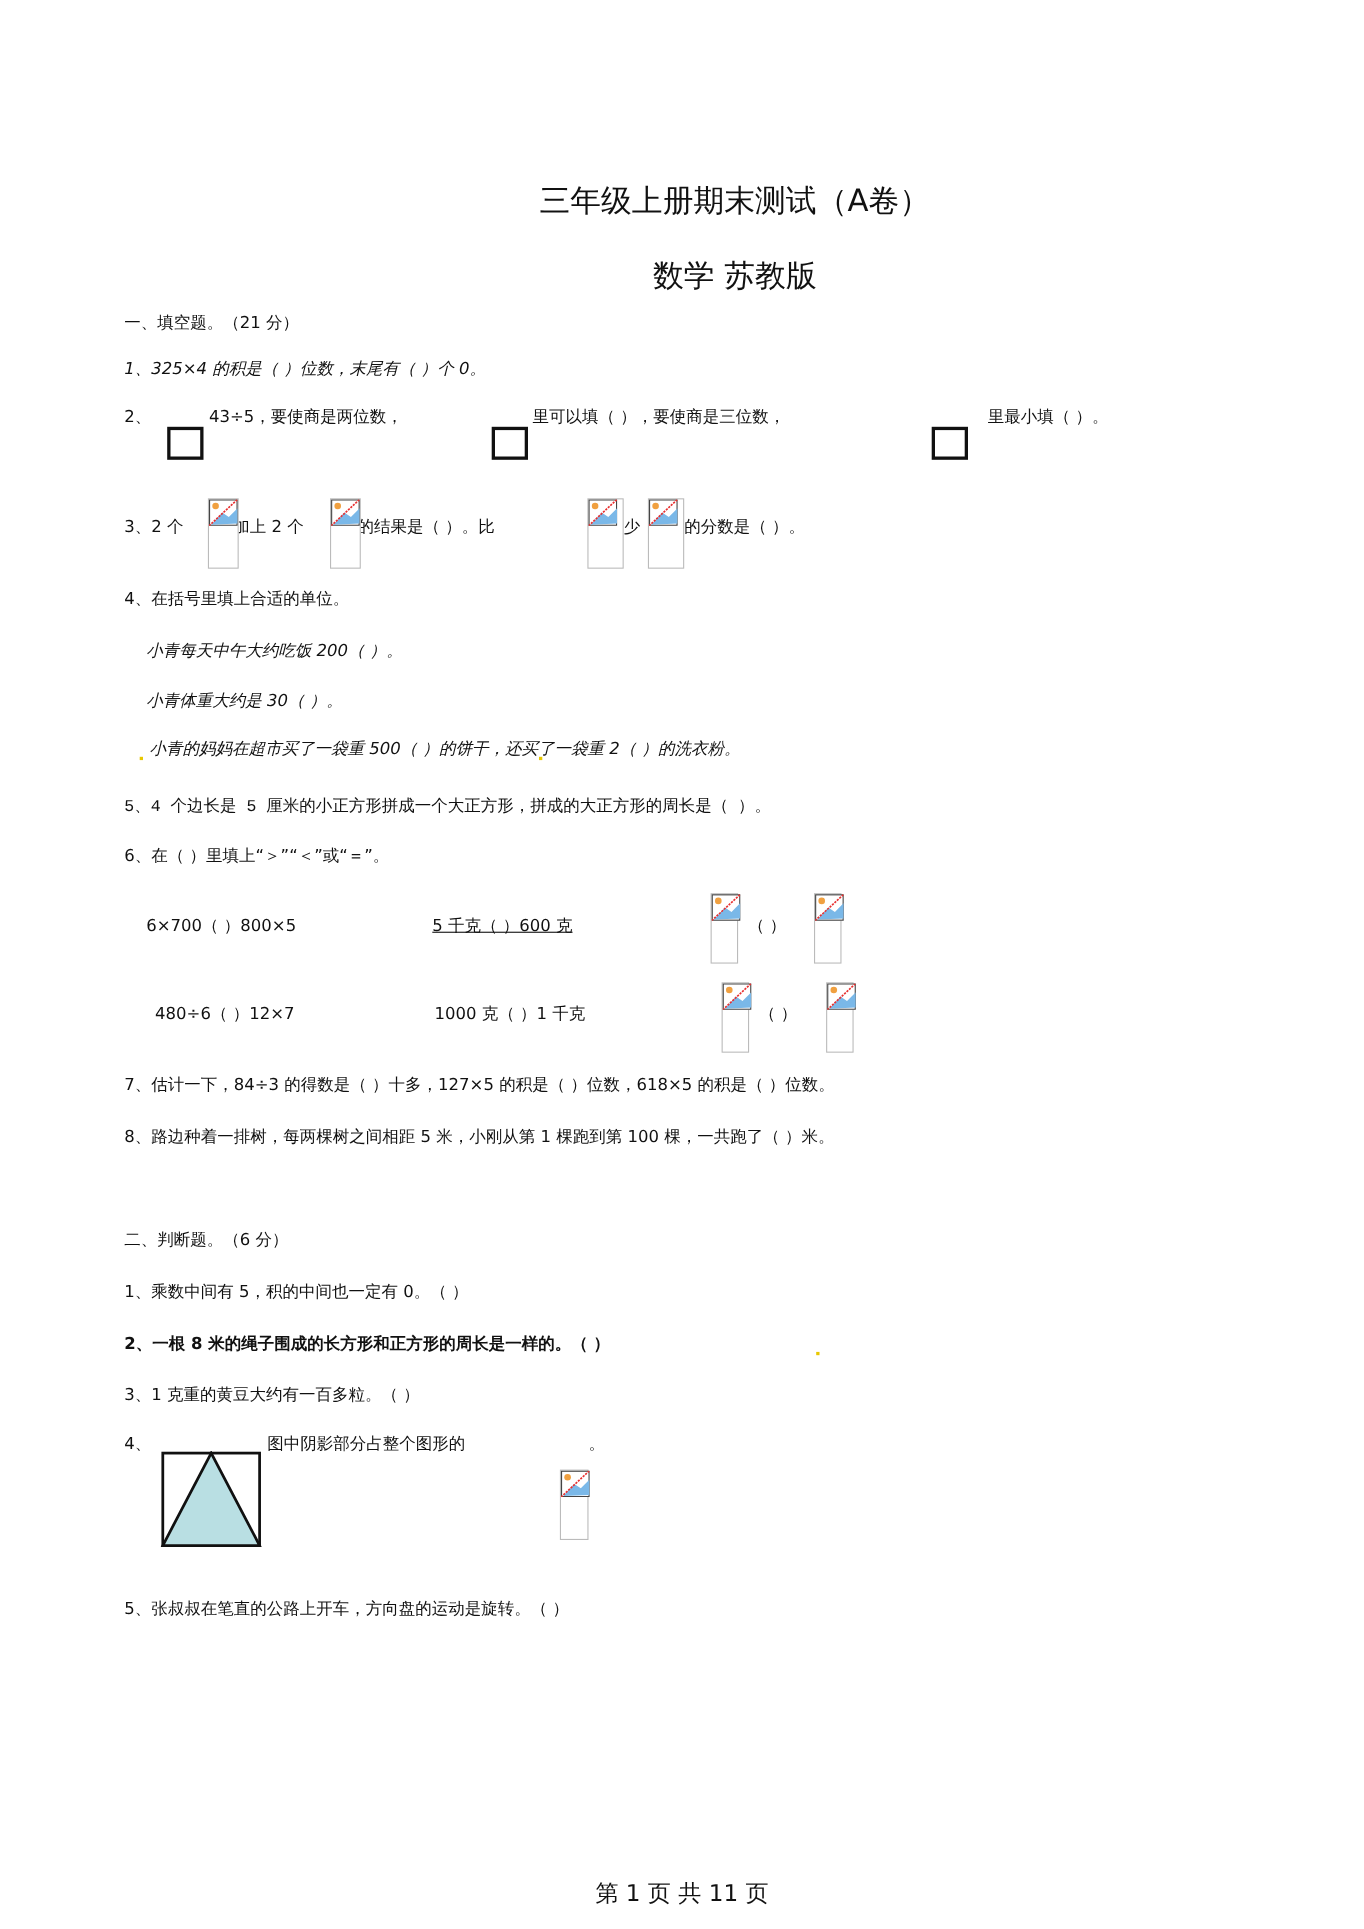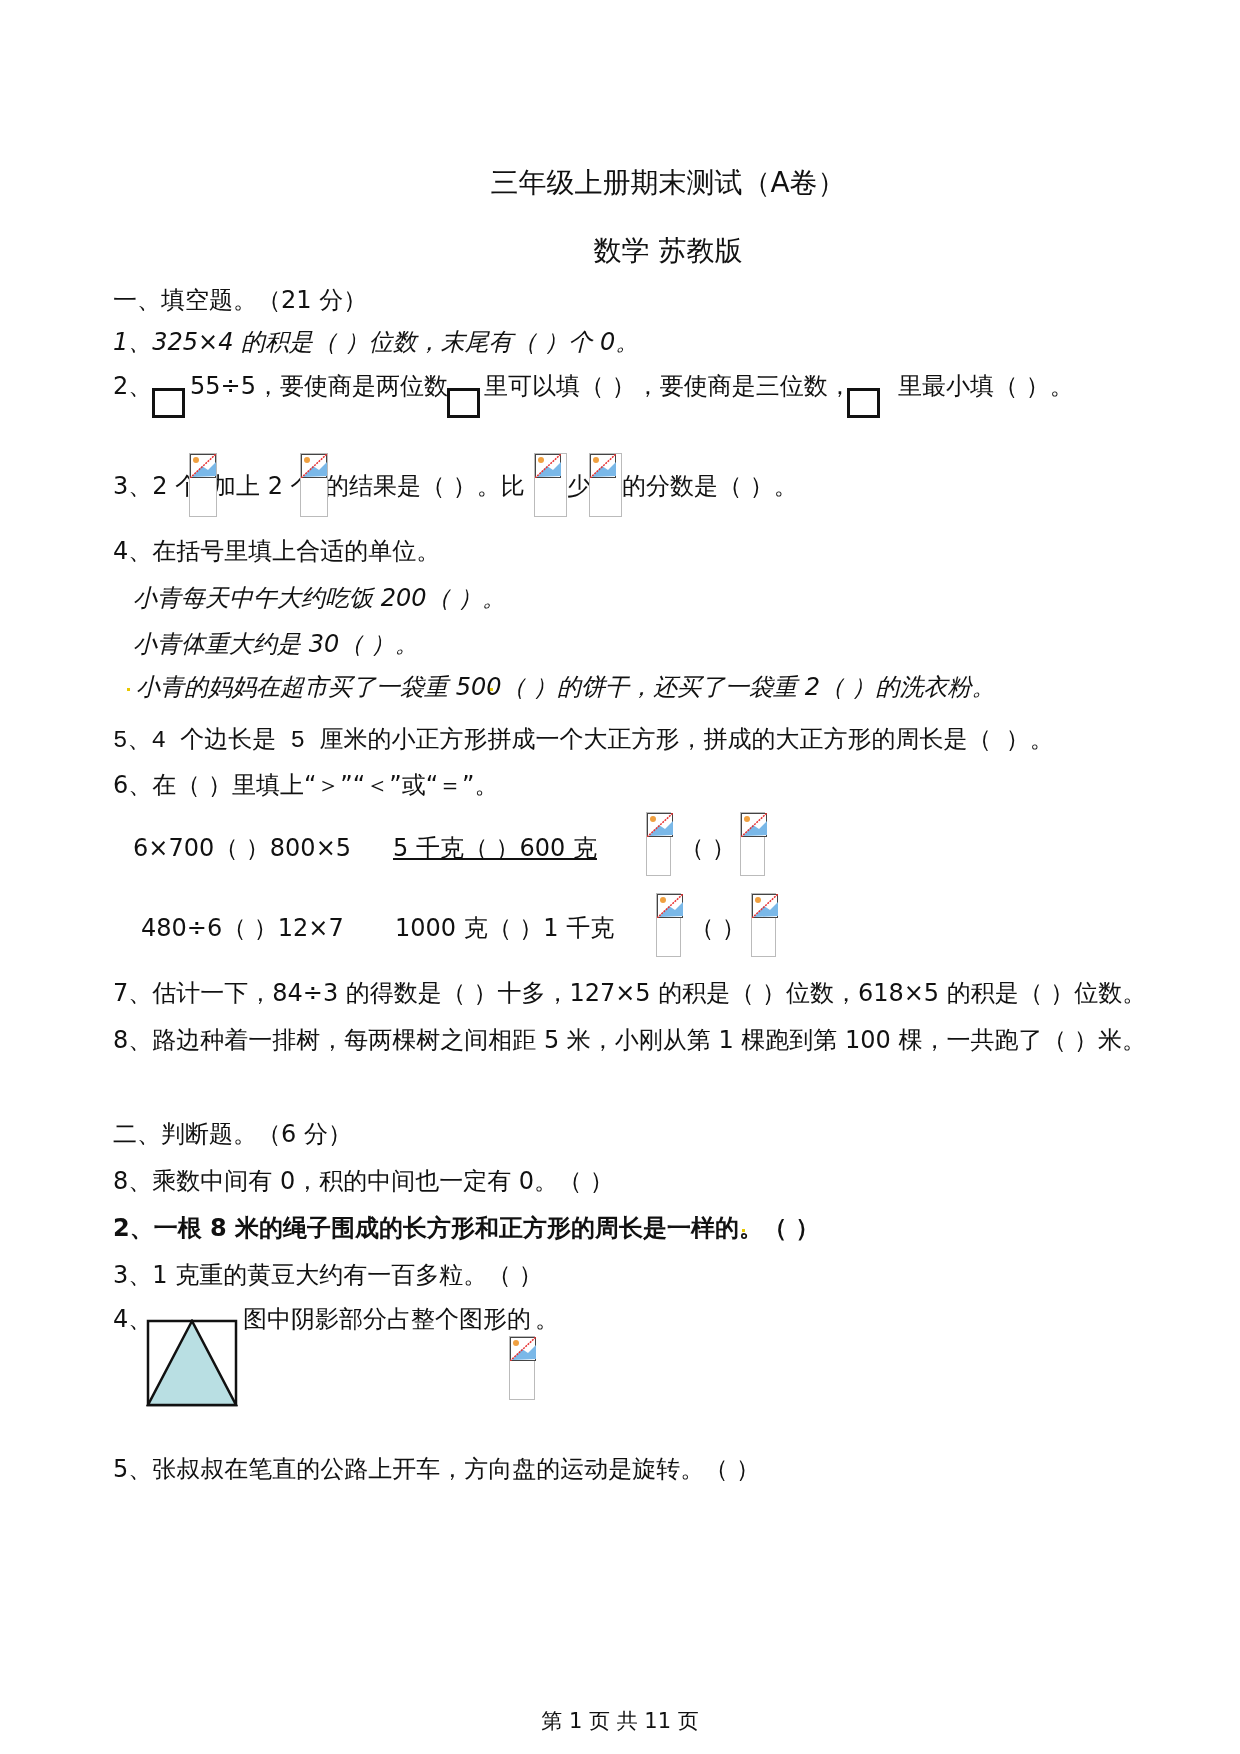--- a/index.html
+++ b/index.html
@@ -1,39 +1,39 @@
 <!DOCTYPE html>
 <html><head>
 <meta charset="utf-8">
 <style>
   html, body { margin:0; padding:0; background:#ffffff; }
   body { width:1240px; height:1754px; position:relative; overflow:hidden;
          font-family:"DejaVu Sans", "Liberation Sans", sans-serif; color:#111; }
   .abs { position:absolute; white-space:nowrap; }
   .title { font-size:28px; left:0; width:1240px; text-align:center;margin-left:48px; }
-  .line { font-size:24px; left:113px; }
+  .line { font-size:15px; left:113px; }
   .ind { left:133px;font-style:italic; }
   .blank-box { position:absolute; width:33px; height:30px; border:3px solid #111; box-sizing:border-box; background:#fff; }
   .broken-img { position:absolute; width:28px; height:64px; border:1px solid #bbb; box-sizing:border-box; background:#fff; }
   .broken-img .pic { position:absolute; left:0; top:0; width:26px; height:24px; }
   .dot { position:absolute; width:3px; height:3px; background:#e8c800; }
   .footer { font-size:21px; left:0; width:1240px; text-align:center; }
 </style>
 </head>
 <body>
 
 <div class="abs title" style="top:164px;">三年级上册期末测试（A卷）</div>
 <div class="abs title" style="top:232px;">数学  苏教版</div>
 
 <div class="abs line" style="top:284px;">一、填空题。（21 分）</div>
 <div class="abs line" style="top:326px;font-style:italic;">1、325×4 的积是（      ）位数，末尾有（     ）个 0。</div>
 
 <div>
   <span class="abs line" style="top:370px;">2、</span>
-  <span class="abs line" style="top:370px; left:190px;">55÷5，要使商是两位数，</span>
+  <span class="abs line" style="top:370px; left:190px;">43÷5，要使商是两位数，</span>
   <span class="abs line" style="top:370px; left:484px;">里可以填（      ），要使商是三位数，</span>
   <span class="abs line" style="top:370px; left:884px;margin-left:14px;">里最小填（      ）。</span>
   <div class="blank-box" style="left:152px; top:388px;"></div>
   <div class="blank-box" style="left:447px; top:388px;"></div>
   <div class="blank-box" style="left:847px; top:388px;"></div>
 </div>
 
 <div>
   <span class="abs line" style="top:470px;">3、2 个</span>
   <span class="abs line" style="top:470px; left:212px;">加上 2 个</span>
@@ -125,21 +125,21 @@
         <circle cx="6" cy="6" r="3" fill="#f0a040"></circle>
         <line x1="0" y1="24" x2="26" y2="0" stroke="#e83030" stroke-width="1.5" stroke-dasharray="2,1"></line>
       </svg>
     </div>
 </div>
 
 <div class="abs line" style="top:977px;">7、估计一下，84÷3 的得数是（   ）十多，127×5 的积是（   ）位数，618×5 的积是（   ）位数。</div>
 <div class="abs line" style="top:1024px;">8、路边种着一排树，每两棵树之间相距 5 米，小刚从第 1 棵跑到第 100 棵，一共跑了（      ）米。</div>
 
 <div class="abs line" style="top:1118px;">二、判断题。（6 分）</div>
-<div class="abs line" style="top:1165px;">8、乘数中间有 0，积的中间也一定有 0。（      ）</div>
+<div class="abs line" style="top:1165px;">1、乘数中间有 5，积的中间也一定有 0。（      ）</div>
 <div class="abs line" style="top:1212px;font-weight:bold;">2、一根 8 米的绳子围成的长方形和正方形的周长是一样的。（      ）</div>
 <div class="dot" style="left:742px; top:1229px;"></div>
 <div class="abs line" style="top:1259px;">3、1 克重的黄豆大约有一百多粒。（      ）</div>
 
 <div>
   <span class="abs line" style="top:1303px;">4、</span>
   <span class="abs line" style="top:1303px; left:243px;">图中阴影部分占整个图形的</span>
   <span class="abs line" style="top:1303px; left:535px;">。</span>
   <svg class="abs" style="left:146px; top:1319px;" width="92" height="88" viewBox="0 0 92 88">
     <rect x="2" y="2" width="88" height="84" fill="#fff" stroke="#111" stroke-width="2.5"></rect>

